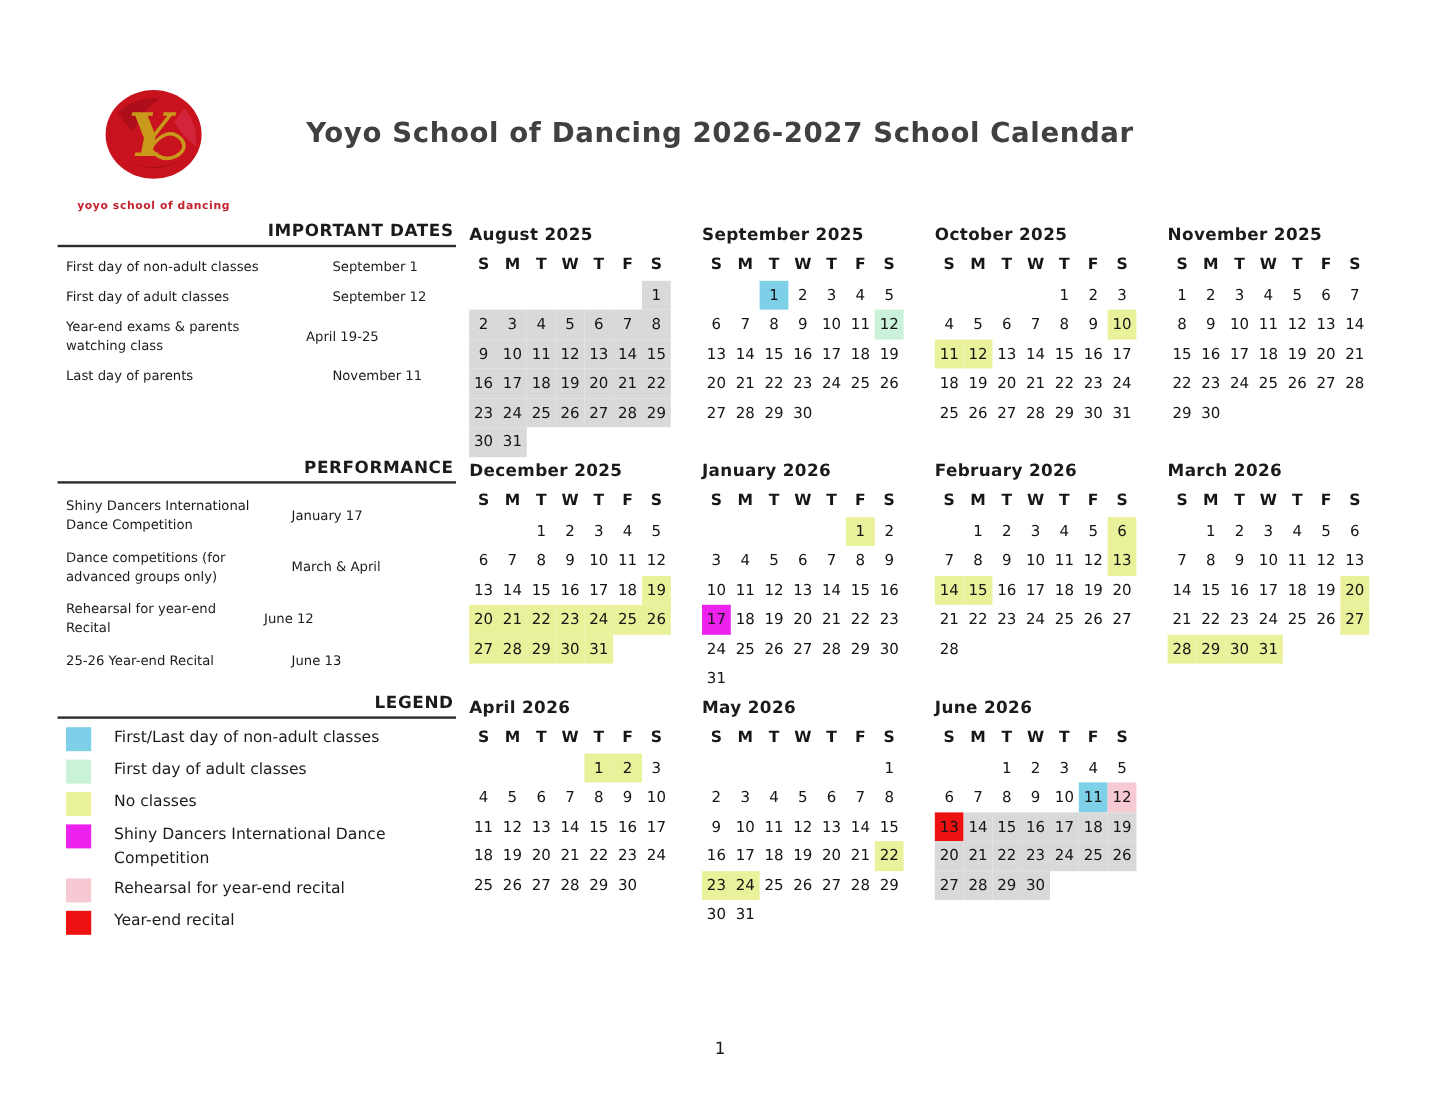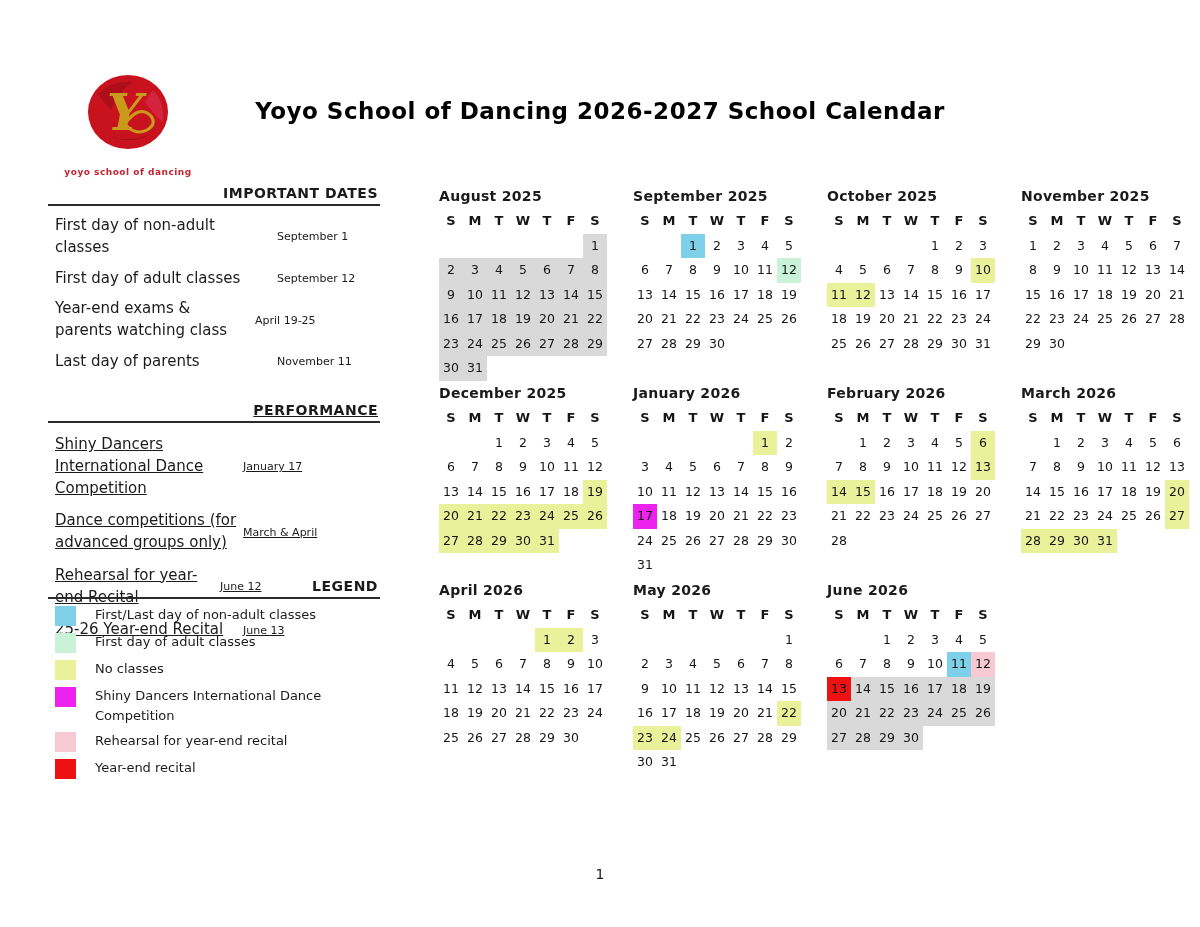--- a/index.html
+++ b/index.html
@@ -9,43 +9,43 @@
     font-family:"DejaVu Sans", sans-serif; color:#1b1b1b; overflow:hidden;
     margin:0 auto;
   }
 
   
   .logo { position:absolute; left:62px; top:72px; width:132px; text-align:center; }
   .logo svg { display:block; margin:0 auto; }
   .logo-caption { font-size:9px; font-weight:bold; color:#c42430; letter-spacing:0.5px; margin-top:13px; }
   .page-title {
     position:absolute; left:190px; top:98px; width:820px; text-align:center;
-    font-size:23px; font-weight:bold; letter-spacing:0.5px; color:#000000;
+    font-size:23px; font-weight:bold; letter-spacing:0.5px; color:#404040;
   }
 
   
   .info-col { position:absolute; left:48px; width:332px; }
   .sec-head {
     text-align:right; font-weight:bold; font-size:14px; letter-spacing:0.5px;
     border-bottom:2px solid #2b2b2b; padding-bottom:3px; padding-right:2px;
   }
   .info-row { display:flex; align-items:center; margin-top:9px; padding-left:7px; }
-  .info-label { flex:1; font-size:15px; line-height:1.45; padding-right:6px; }
+  .info-label { flex:1; font-size:11px; line-height:1.45; padding-right:6px; }
   .info-date { width:103px; font-size:11px; }
   .perf .info-row { margin-top:11px; }
   .perf .info-label { max-width:188px; }
 
   
   .legend-item { display:flex; align-items:flex-start; margin-top:6px; padding-left:7px; }
   .legend-swatch { width:21px; height:20px; flex:0 0 21px; margin-right:19px; margin-top:1px; }
   .legend-label { font-size:13px; line-height:1.5; max-width:250px; }
 
   
   .months-row { position:absolute; left:391px; display:grid; grid-template-columns:repeat(4,194px); }
-  .month { width:172px;margin-left:48px; }
+  .month { width:172px; }
   .month-title { font-size:14px; font-weight:bold; margin-bottom:5px; letter-spacing:0.3px; }
   .day-head, .day-grid { display:grid; grid-template-columns:repeat(7,24px); }
   .dcell {
     height:24.5px; text-align:center; font-size:12.5px; line-height:24.5px;
     color:#161616;
   }
   .dhead { font-weight:bold; font-size:13px; }
 
   .page-number { position:absolute; top:866px; left:0; width:1200px; text-align:center; font-size:14px; }
 </style>
@@ -81,21 +81,21 @@
     <div class="info-row">
       <div class="info-label" style="max-width:200px;">Year-end exams &amp; parents watching class</div>
       <div class="info-date">April 19-25</div>
     </div>
     <div class="info-row">
       <div class="info-label">Last day of parents</div>
       <div class="info-date">November 11</div>
     </div>
   </div>
 
-  <div class="info-col perf" style="top:402px;text-decoration:underline;">
+  <div class="info-col perf" style="top:382px;">
     <div class="sec-head">PERFORMANCE</div>
     <div class="info-row">
       <div class="info-label">Shiny Dancers International Dance Competition</div>
       <div class="info-date">January 17</div>
     </div>
     <div class="info-row">
       <div class="info-label">Dance competitions (for advanced groups only)</div>
       <div class="info-date">March &amp; April</div>
     </div>
     <div class="info-row">

